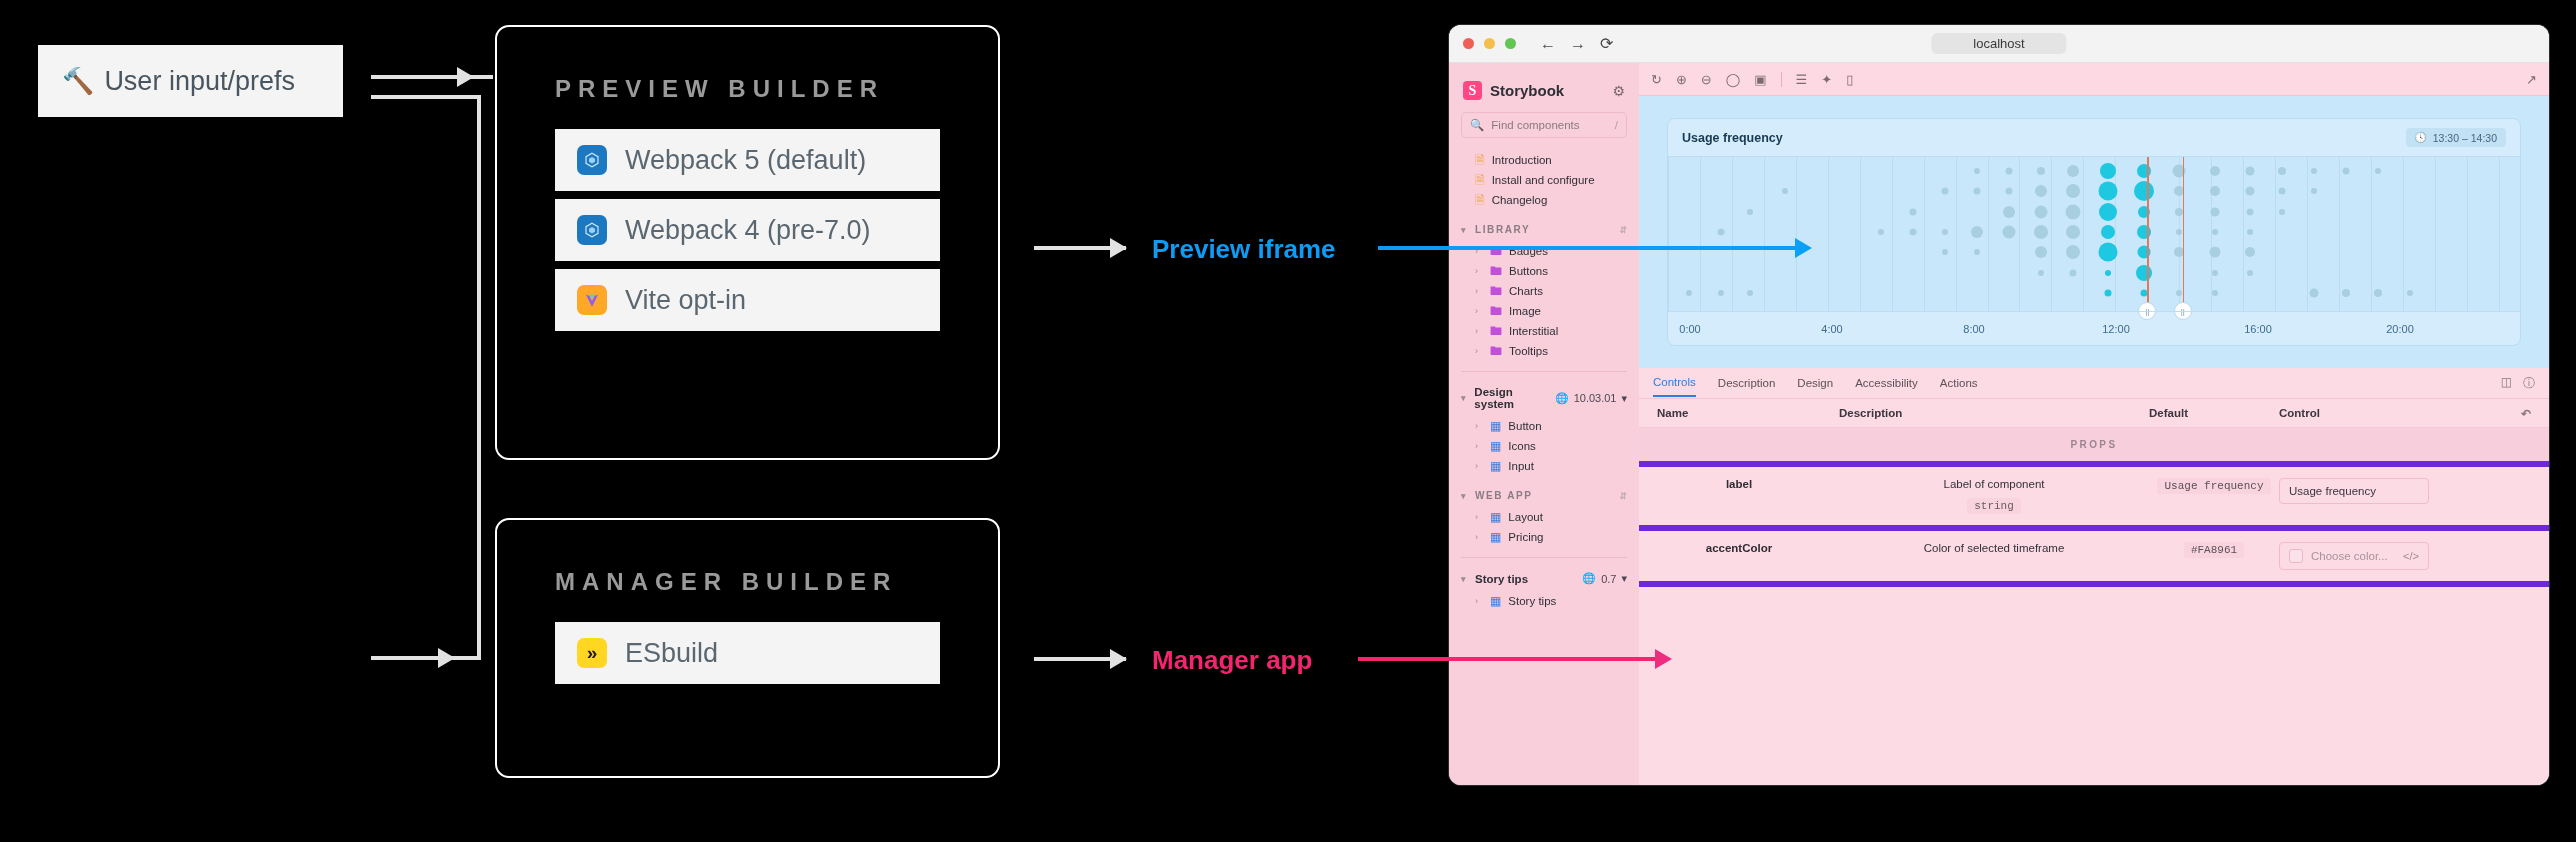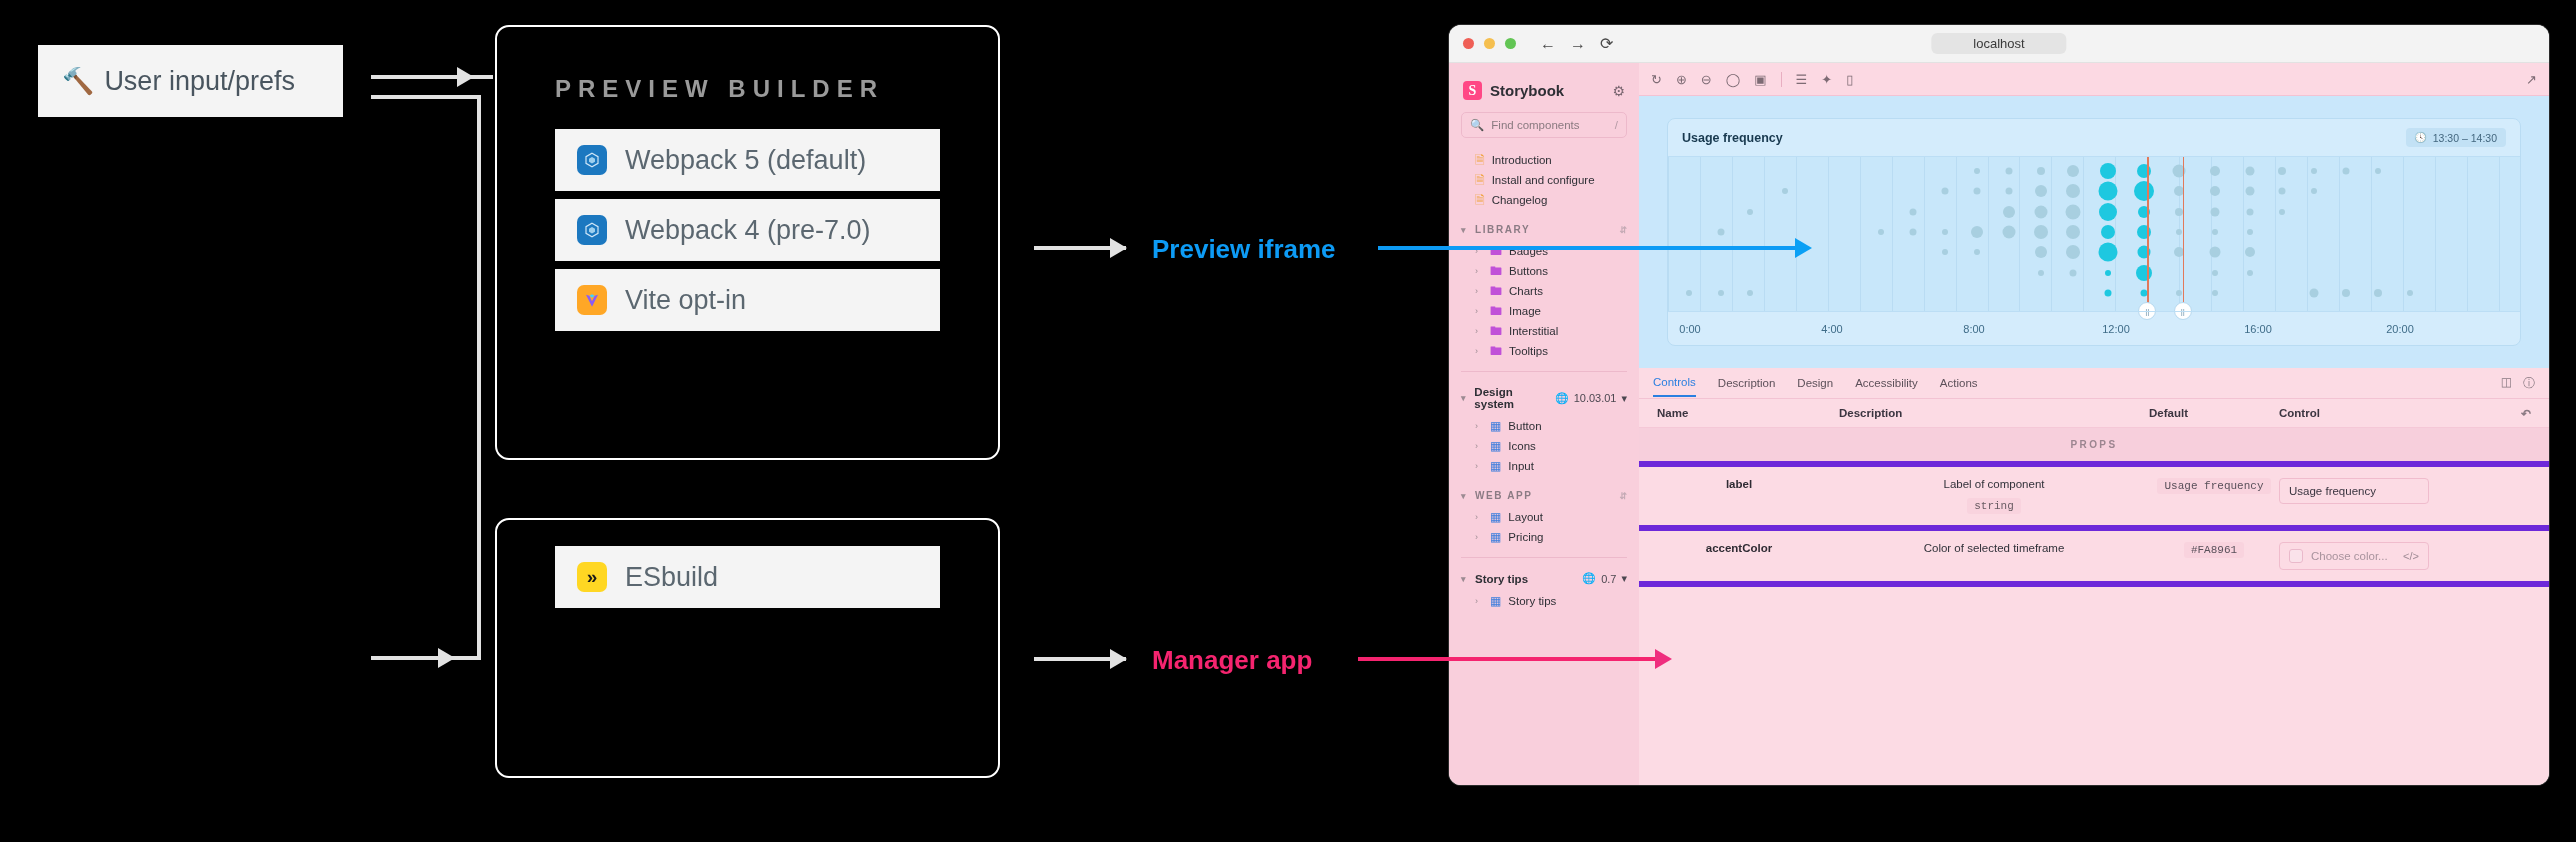--- a/index.html
+++ b/index.html
@@ -255,20 +255,21 @@
             <polygon points="8,5.5 12,3.5 16,5.5 12,8.5" fill="#41d1ff"></polygon>
           </svg>
         </span>
         <span class="opt-label">Vite opt-in</span>
       </div>
 
     </div>
   </div>
 
   <div class="builder" id="manager-builder">
+    <div class="builder-title">MANAGER BUILDER</div>
     <div class="opt-list">
       <div class="opt-row">
         <span class="badge esbuild">»</span>
         <span class="opt-label">ESbuild</span>
       </div>
     </div>
   </div>
 
   <div class="arrow-line" style="left:1034px; top:246px; width:92px; height:4px;"></div>
   <div class="arrow-head" style="left:1110px; top:238px;"></div>

